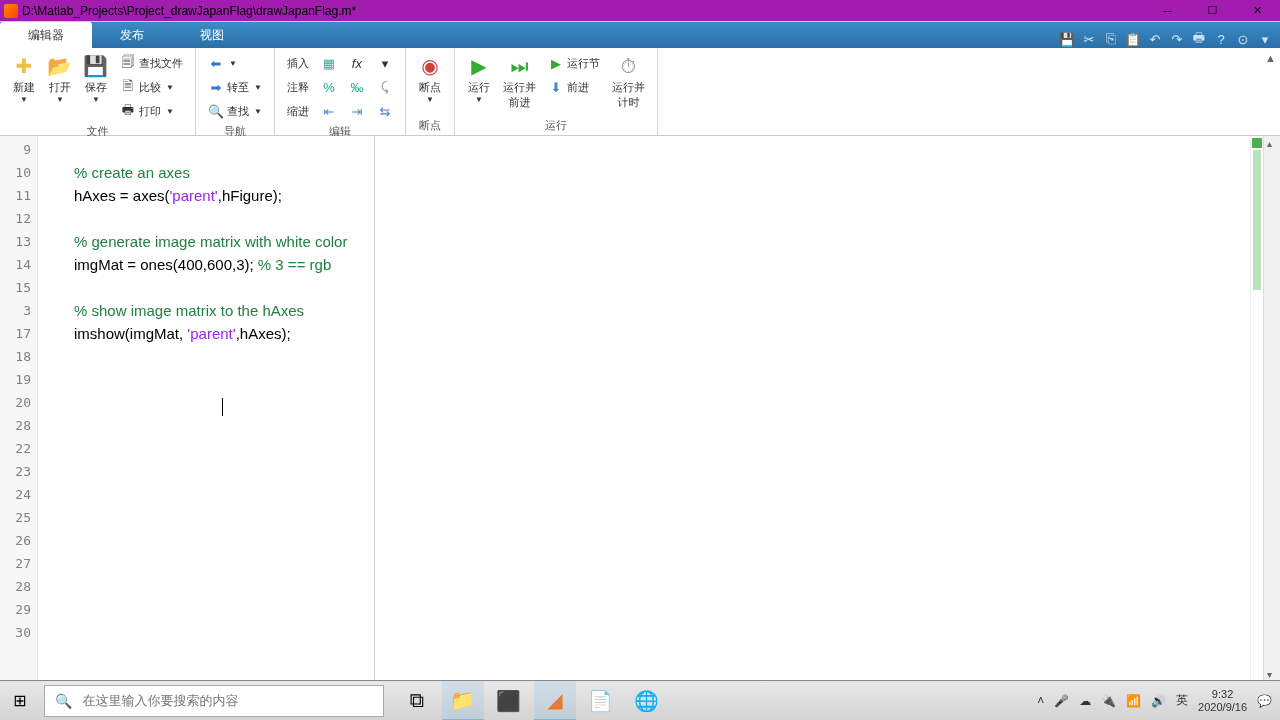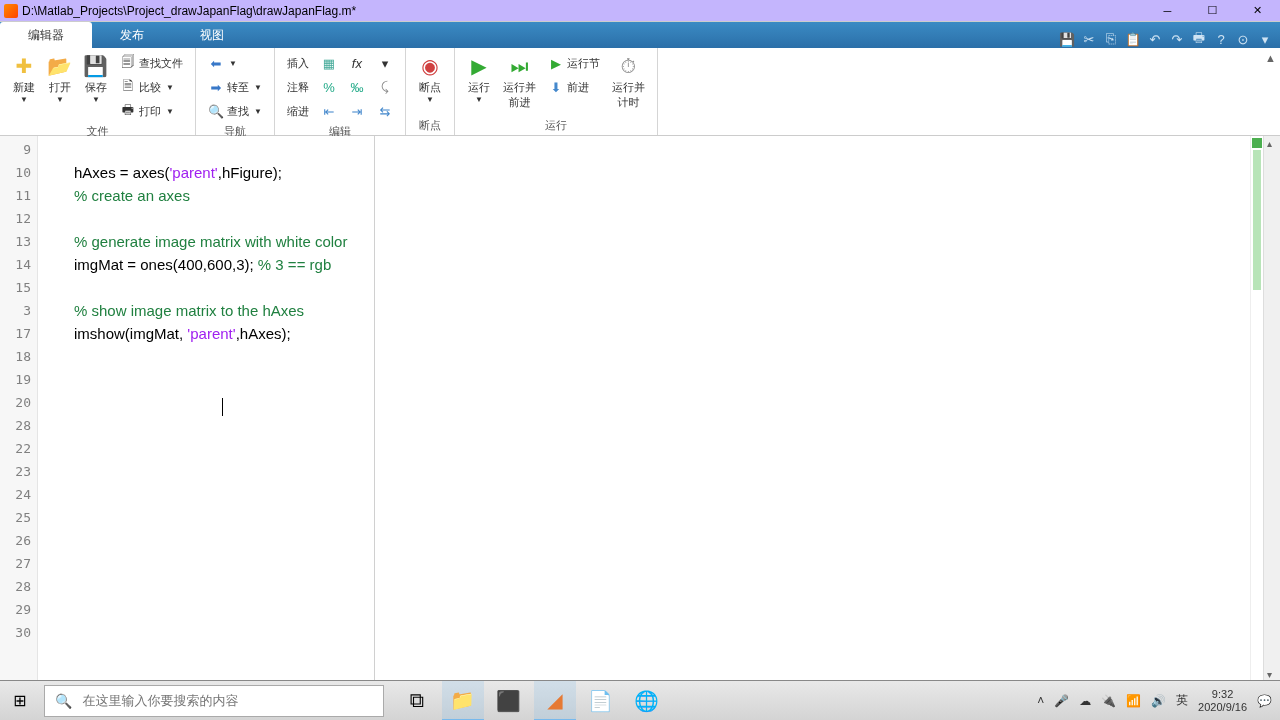--- a/index.html
+++ b/index.html
@@ -1,19 +1,19 @@
 <!DOCTYPE html>
 <html><head>
 <meta charset="utf-8">
 <style>
 * { margin: 0; padding: 0; box-sizing: border-box; font-family: "Microsoft YaHei", sans-serif; }
 body { width: 1280px; height: 720px; overflow: hidden; background: #f0f0f0; position: relative; }
 
 
-.titlebar { height: 22px; background: #c4b5fd; display: flex; align-items: center; border-bottom: 1px solid #ccc; }
+.titlebar { height: 22px; background: #a21caf; display: flex; align-items: center; border-bottom: 1px solid #ccc; }
 .titlebar-icon { width: 14px; height: 14px; margin: 0 4px; background: linear-gradient(135deg,#f80,#f40); border-radius: 2px; }
 .titlebar-text { font-size: 12px; color: #000; flex: 1; }
 .win-controls { display: flex; }
 .win-btn { width: 45px; height: 22px; display: flex; align-items: center; justify-content: center; font-size: 11px; }
 
 
 .tabstrip { height: 26px; background: linear-gradient(#3b8bc4,#2b6fa8); display: flex; align-items: flex-end; }
 .tab { padding: 4px 28px; font-size: 12px; color: #fff; height: 26px; display: flex; align-items: center; cursor: pointer; }
 .tab.active { background: #fff; color: #333; border-radius: 3px 3px 0 0; }
 .tab-right-icons { margin-left: auto; display: flex; gap: 4px; padding-right: 6px; }
@@ -282,22 +282,22 @@
       <div class="line-num">26</div>
       <div class="line-num">27</div>
       <div class="line-num">28</div>
       <div class="line-num">29</div>
       <div class="line-num">30</div>
     </div>
   <div class="separator-line"></div>
   <div class="code" id="code">
     <div class="cursor-caret"></div>
   <div class="code-line"></div>
+      <div class="code-line"><span class="comment">% create an axes</span></div>
       <div class="code-line">hAxes = axes(<span class="string">'parent'</span>,hFigure);</div>
-      <div class="code-line"><span class="comment">% create an axes</span></div>
       <div class="code-line"></div>
       <div class="code-line"><span class="comment">% generate image matrix with white color</span></div>
       <div class="code-line">imgMat = ones(400,600,3); <span class="comment">% 3 == rgb</span></div>
       <div class="code-line"></div>
       <div class="code-line"><span class="comment">% show image matrix to the hAxes</span></div>
       <div class="code-line">imshow(imgMat, <span class="string">'parent'</span>,hAxes);</div>
       <div class="code-line"></div>
       <div class="code-line"></div>
       <div class="code-line"></div>
       <div class="code-line"></div>

